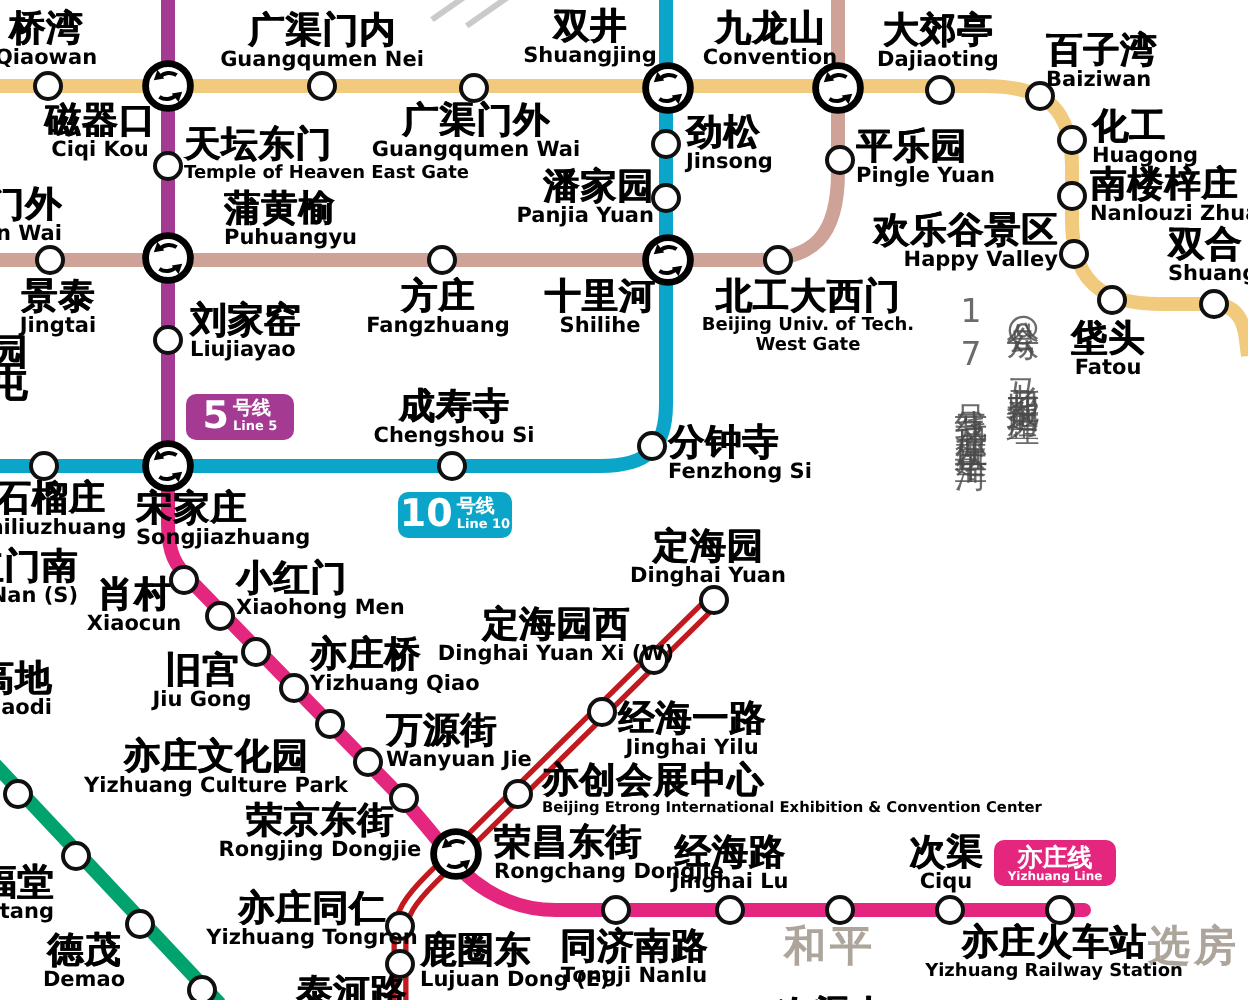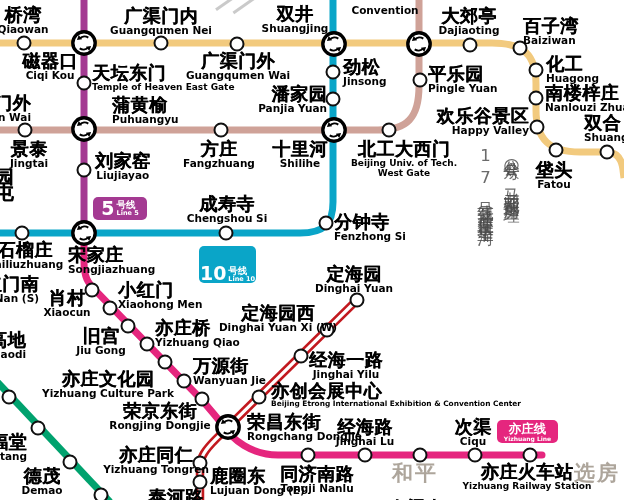--- a/index.html
+++ b/index.html
@@ -24,21 +24,21 @@
   .badge{position:absolute;z-index:5;color:#fff;border-radius:5px;display:flex;
          align-items:center;justify-content:center;}
   .badge .num{font-size:19px;font-weight:700;line-height:19px;}
   .badge .side{display:flex;flex-direction:column;align-items:flex-start;margin-left:2px;}
   .badge .cn{font-size:9.5px;font-weight:700;line-height:10px;}
   .badge .en{font-size:6.5px;font-weight:700;line-height:7px;}
   .badge.stack{flex-direction:column;}
   .badge.stack .zh{font-size:12.5px;font-weight:700;line-height:13px;}
   .badge.stack .en{font-size:6px;font-weight:700;line-height:7px;}
   #badge-line5{left:93px;top:197px;width:54px;height:23px;}
-  #badge-line10{left:199px;top:246px;width:57px;height:37px;align-items:flex-end;}
+  #badge-line10{left:199px;top:246px;width:57px;height:23px;}
   #badge-yizhuang{left:497px;top:420px;width:61px;height:23px;}
   .wm-v{position:absolute;writing-mode:vertical-rl;text-orientation:upright;
         font-size:16.5px;letter-spacing:2.5px;line-height:24px;
         color:rgba(75,75,75,.82);font-weight:400;}
   #wm-col-right{left:499px;top:147px;}
   #wm-col-left{left:473px;top:146px;}
   .wm-b{position:absolute;font-size:21px;font-weight:700;letter-spacing:2px;
         color:rgba(152,142,130,.8);}
   #wm-bottom-a{left:392px;top:459px;}
   #wm-bottom-b{left:574px;top:459px;}
@@ -178,20 +178,21 @@
       </div>
       <div class="label center" style="left: 238px; top: 51px;">
         <div class="zh">广渠门外</div>
         <div class="py">Guangqumen Wai</div>
       </div>
       <div class="label center" style="left: 295px; top: 4px;">
         <div class="zh">双井</div>
         <div class="py">Shuangjing</div>
       </div>
       <div class="label center" style="left: 385px; top: 5px;">
+        <div class="zh">九龙山</div>
         <div class="py">Convention</div>
       </div>
       <div class="label center" style="left: 469px; top: 6px;">
         <div class="zh">大郊亭</div>
         <div class="py">Dajiaoting</div>
       </div>
       <div class="label left" style="left: 523px; top: 16px;">
         <div class="zh">百子湾</div>
         <div class="py">Baiziwan</div>
       </div>
@@ -216,21 +217,21 @@
         <div class="py">Shuanghe</div>
       </div>
       <div class="label left" style="left: 92px; top: 63px;">
         <div class="zh">天坛东门</div>
         <div class="py sm">Temple of Heaven East Gate</div>
       </div>
       <div class="label left" style="left: 92px; top: 95px; margin-left: 20px;">
         <div class="zh">蒲黄榆</div>
         <div class="py">Puhuangyu</div>
       </div>
-      <div class="label left" style="left: 95px; top: 151px; text-align: center;">
+      <div class="label left" style="left: 95px; top: 151px;">
         <div class="zh">刘家窑</div>
         <div class="py">Liujiayao</div>
       </div>
       <div class="label left" style="left: 68px; top: 245px;">
         <div class="zh">宋家庄</div>
         <div class="py">Songjiazhuang</div>
       </div>
       <div class="label right" style="left: 31px; top: 93px;">
         <div class="zh">永定门外</div>
         <div class="py">Yongdingmen Wai</div>

